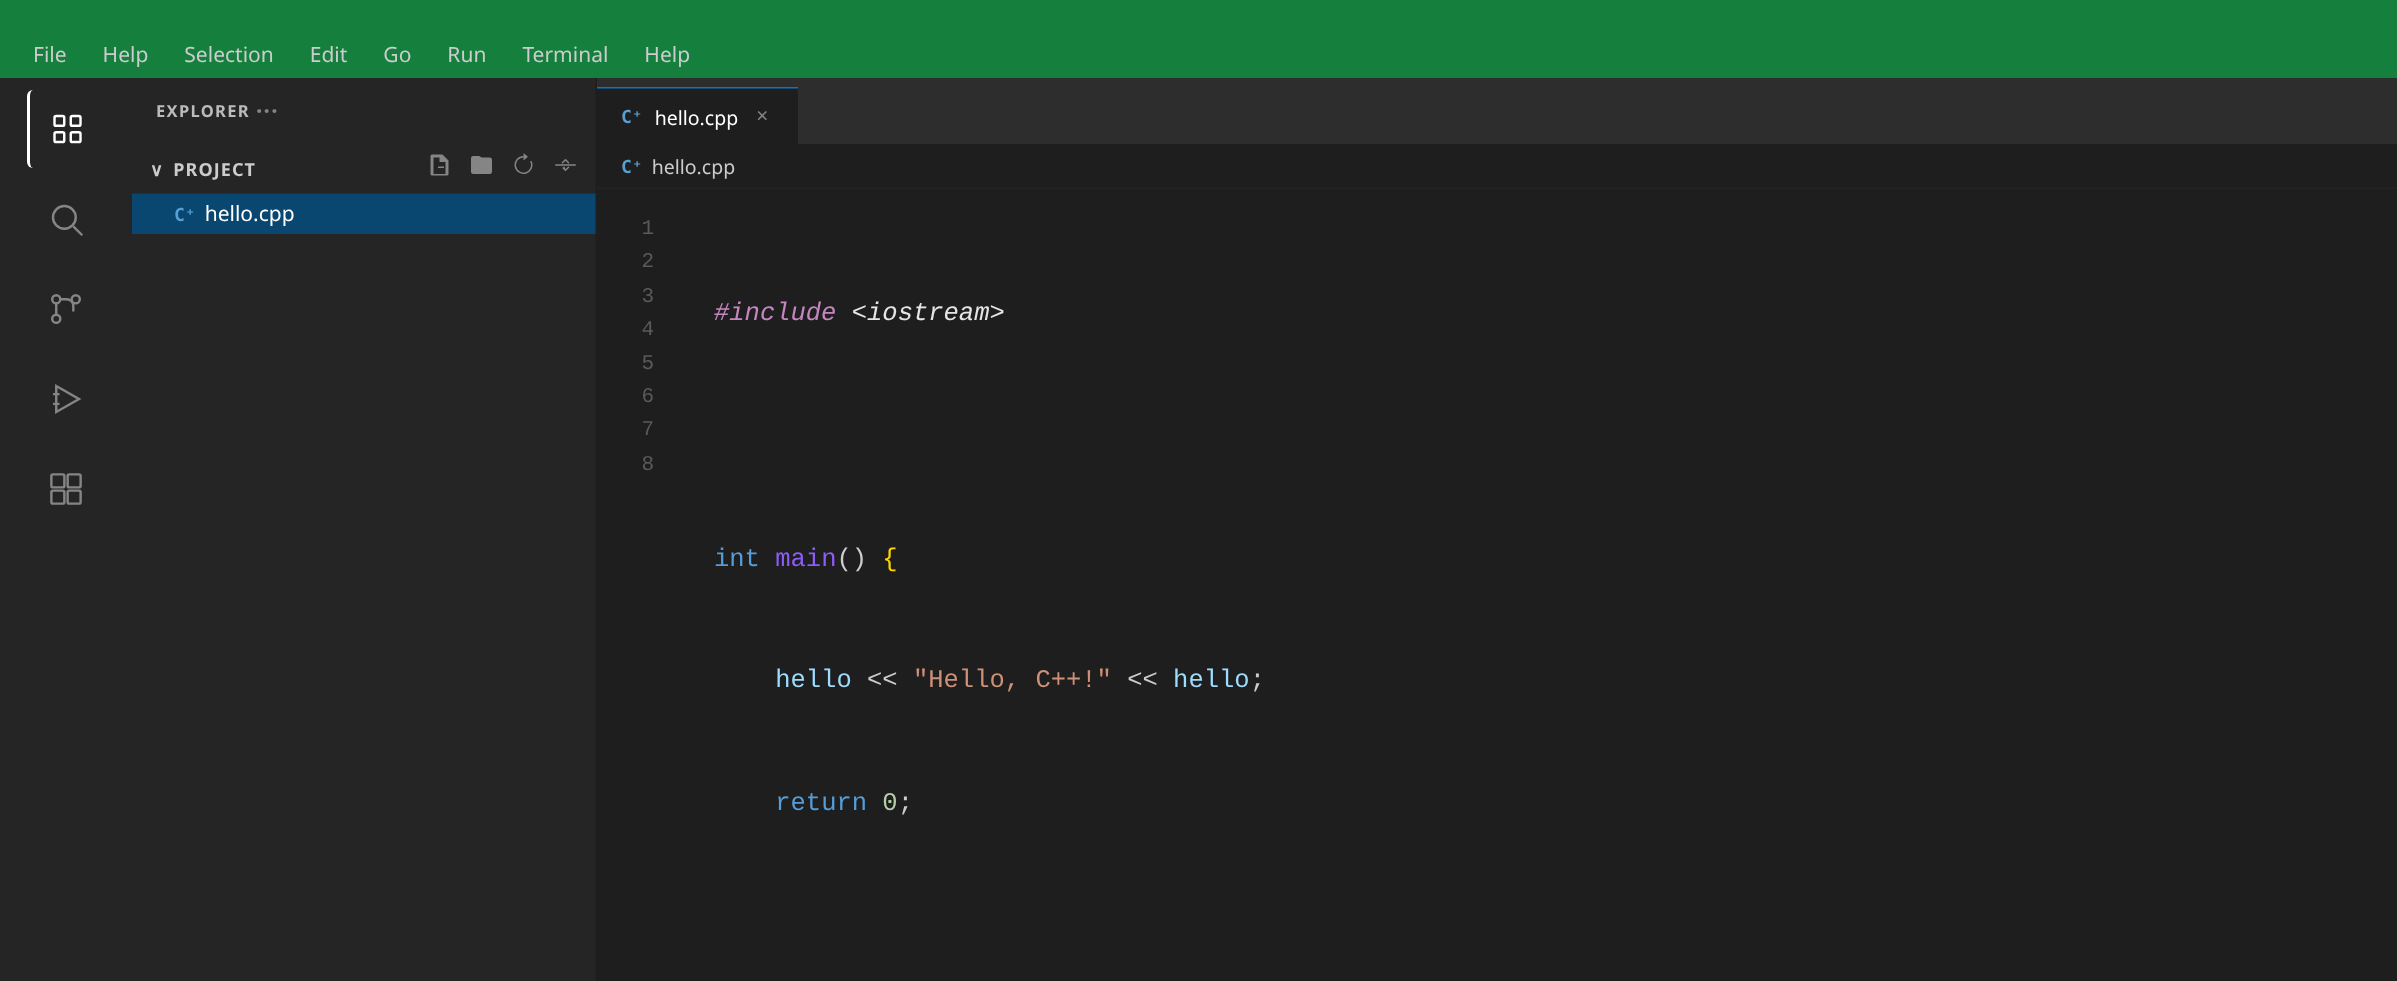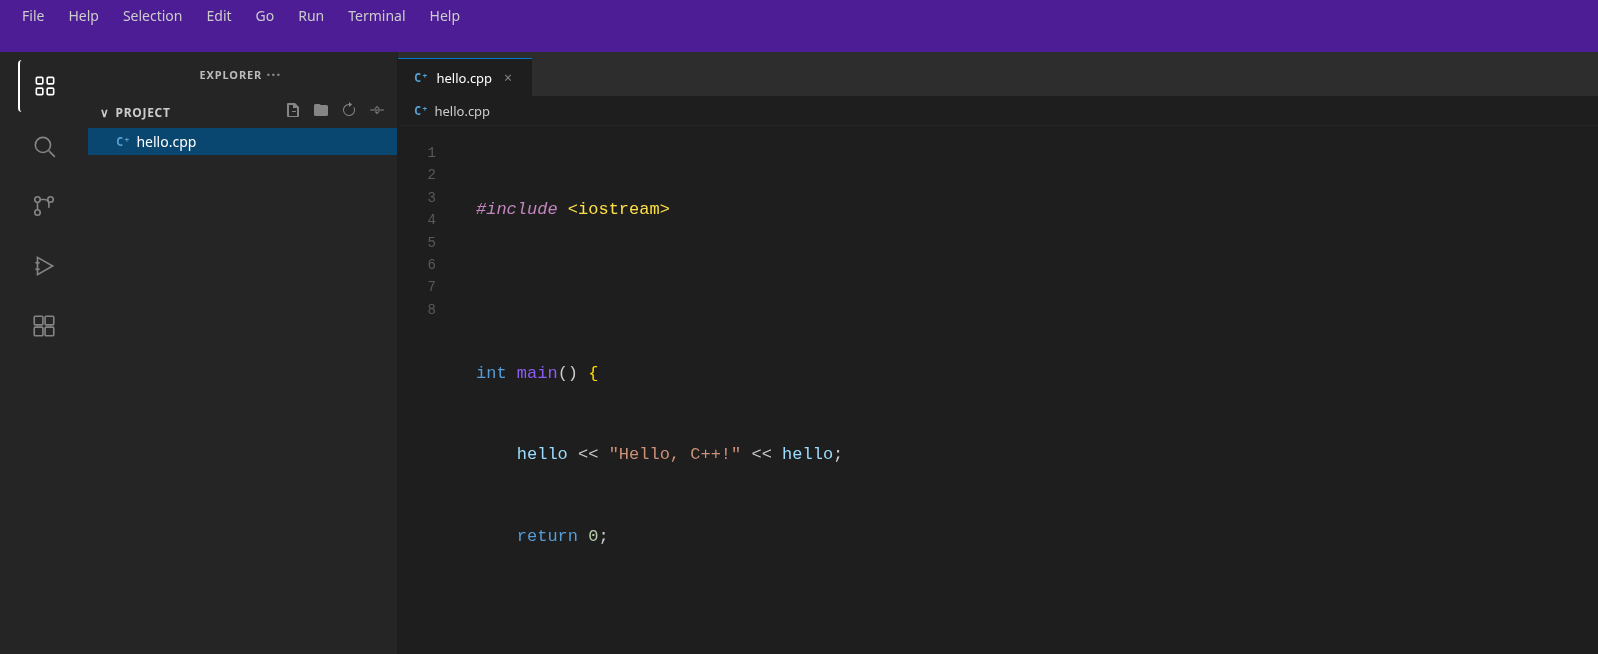--- a/index.html
+++ b/index.html
@@ -9,23 +9,23 @@
       background: #1e1e1e;
       font-family: 'Segoe UI', system-ui, sans-serif;
       overflow: hidden;
       display: flex;
       flex-direction: column;
     }
 
     
     #menubar {
       height: 52px;
-      background: #4c1d95;
-      display: flex;
-      align-items: flex-start;
+      background: #15803d;
+      display: flex;
+      align-items: flex-end;
       padding: 0 12px;
       gap: 4px;
       flex-shrink: 0;
     }
     .menu-item {
       color: #cccccc;
       font-size: 14px;
       padding: 6px 10px;
       border-radius: 4px;
       cursor: pointer;
@@ -68,21 +68,21 @@
       width: 310px;
       background: #252526;
       display: flex;
       flex-direction: column;
       flex-shrink: 0;
       border-right: 1px solid #1e1e1e;
     }
     #explorer-header {
       display: flex;
       align-items: center;
-      justify-content: center;
+      justify-content: flex-start;
       padding: 10px 16px;
       color: #bbbbbb;
       font-size: 11px;
       font-weight: 700;
       letter-spacing: 0.08em;
       text-transform: uppercase;
     }
     #explorer-header-icons {
       display: flex;
       gap: 6px;
@@ -235,21 +235,21 @@
       flex: 1;
       white-space: pre;
     }
     .code-line {
       height: 1.6em;
       display: block;
     }
 
     
     .c-include { color: #c586c0; font-style: italic; } 
-    .c-header { color: #fde047; } 
+    .c-header { color: #e5e5e5; font-style: italic; } 
     .c-keyword { color: #569cd6; }
     .c-func { color: #8b5cf6; } 
     .c-punc { color: #cccccc; }
     .c-string { color: #ce9178; }
     .c-number { color: #b5cea8; }
     .c-plain { color: #9cdcfe; } 
     .c-op { color: #cccccc; }
     .c-brace { color: #ffd700; }
   </style>
 </head>

